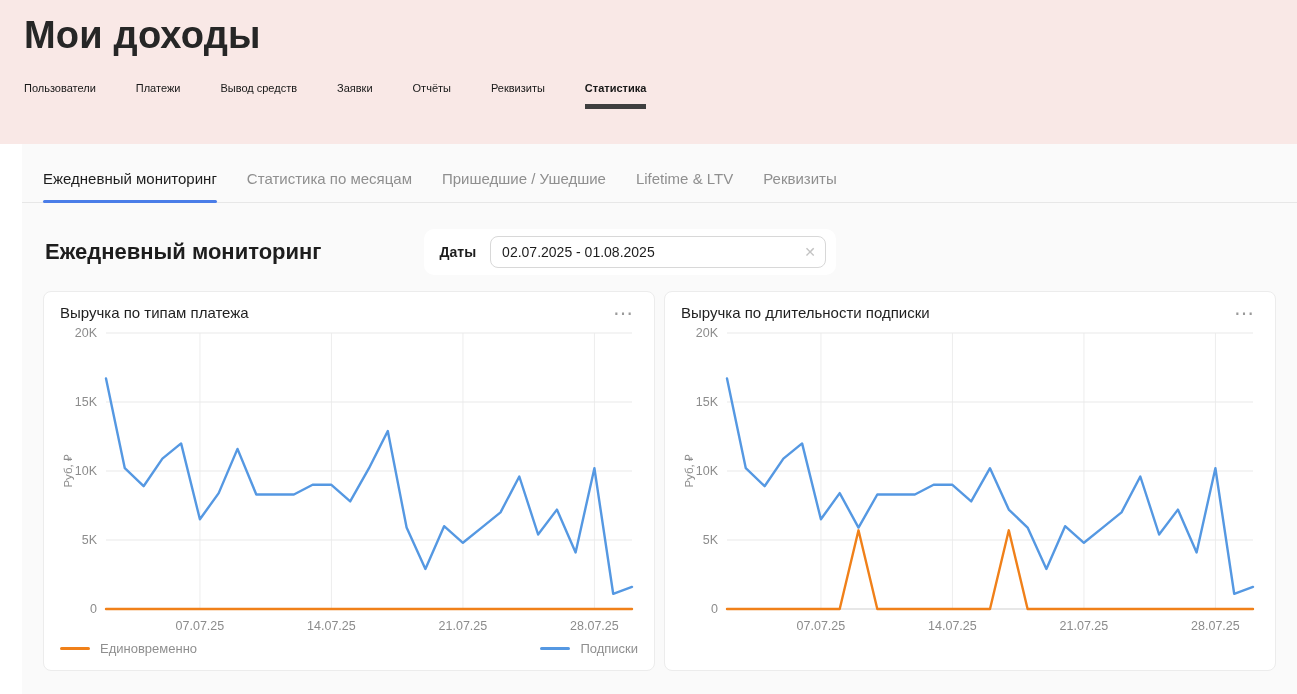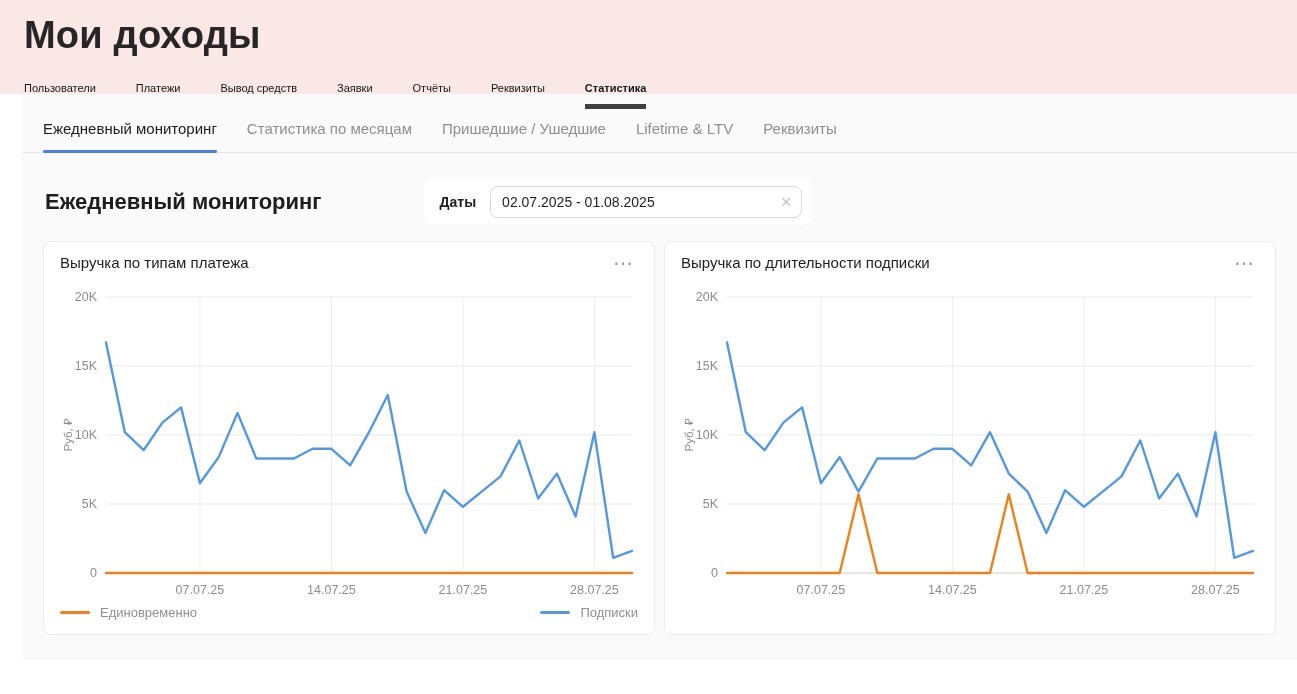--- a/index.html
+++ b/index.html
@@ -4,49 +4,49 @@
 <style>
   * { box-sizing: border-box; }
   html,body { margin:0; padding:0; }
   body {
     width:1297px; height:694px; overflow:hidden;
     background:#ffffff;
     font-family:"Liberation Sans", sans-serif;
     color:#262626;
   }
   
-  .app-header { background:#f9e8e6; padding:14px 24px 0 24px; height:94px; }
+  .app-header { background:#f9e8e6; padding:14px 24px 0 24px; height:144px; }
   .page-title { font-size:38px; font-weight:700; margin:0 0 25px 0; color:#262626; letter-spacing:0.2px; }
   .top-tabs { display:flex; gap:40px; }
   .top-tab { font-size:11px; color:#171717; padding-bottom:15px; position:relative; cursor:pointer; white-space:nowrap; }
   .top-tab.active { font-weight:700;text-align:right; }
   .top-tab .tab-bar { display:none; }
   .top-tab.active .tab-bar { display:block; position:absolute; left:0; right:0; bottom:0; height:5px; background:#3f3f3f; }
   
   .main { margin-left:22px; background:#fafafa; height:566px; }
   .subnav { display:flex; gap:30px; padding:26px 21px 0 21px; border-bottom:1px solid #e7e7e7; }
   .subnav-item { font-size:15px; color:#8f8f8f; padding-bottom:15px; position:relative; cursor:pointer; white-space:nowrap; }
   .subnav-item.active { color:#1c1c1c; }
   .subnav-item .sub-bar { display:none; }
   .subnav-item.active .sub-bar { display:block; position:absolute; left:0; right:0; bottom:-1px; height:3px; border-radius:2px; background:#4a7de8; }
   
   .section-row { display:flex; align-items:center; padding:26px 21px 16px 23px; }
   .section-title { font-size:22px; font-weight:700; margin:0; color:#1d1d1d; }
   .dates-box { background:#ffffff; border-radius:10px; margin-left:102px; padding:7px 10px 7px 16px; display:flex; align-items:center; gap:14px; }
   .dates-label { font-size:14px; font-weight:700; color:#1d1d1d; }
   .date-input-wrap { position:relative; }
   .date-input {
-    width:312px; height:32px; border:1px solid #d8d8d8; border-radius:8px; background:#fff;
+    width:336px; height:32px; border:1px solid #d8d8d8; border-radius:8px; background:#fff;
     font-family:"Liberation Sans",sans-serif; font-size:14px; color:#1d1d1d; padding:0 30px 0 11px; outline:none;
   }
   .clear-icon { position:absolute; right:10px; top:50%; transform:translateY(-50%); color:#c3c3c3; font-size:14px; cursor:pointer; }
   
   .cards { display:flex; gap:9px; padding:0 21px; }
   .card { background:#ffffff; border:1px solid #ececec; border-radius:8px; flex:1; padding:12px 16px 8px 16px; }
-  .card-head { display:flex; justify-content:space-between; align-items:center; margin-bottom:14px; }
+  .card-head { display:flex; justify-content:space-between; align-items:center; margin-bottom:0; }
   .card-title { font-size:15px; color:#1f1f1f; }
   .more-btn { color:#9a9a9a; font-size:20px; line-height:10px; letter-spacing:1px; cursor:pointer; padding:2px 4px; }
   .chart-mount svg { display:block; width:100%; }
   svg text { font-family:"Liberation Sans",sans-serif; }
   .legend { display:flex; justify-content:space-between; gap:44px; align-items:center; padding:2px 0 6px 0; }
   .legend-item { display:flex; align-items:center; gap:10px; cursor:pointer; }
   .legend-swatch { width:30px; height:3px; border-radius:2px; }
   .legend-label { font-size:13px; color:#8f8f8f; }
 </style>
 </head>

